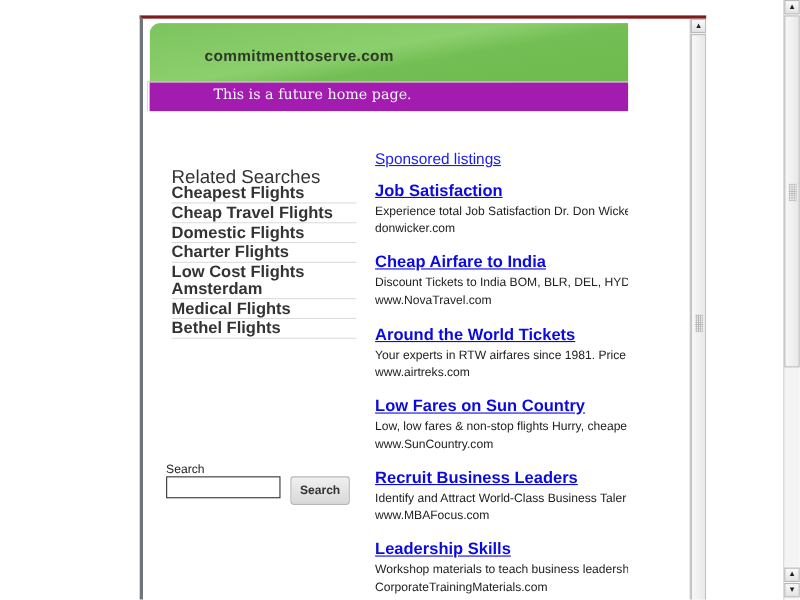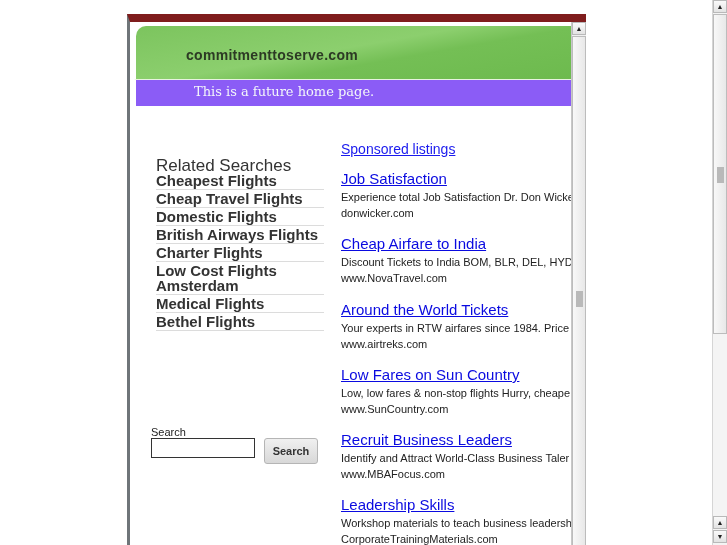--- a/index.html
+++ b/index.html
@@ -1,40 +1,40 @@
 <!DOCTYPE html>
 <html><head>
 <meta charset="utf-8">
 <style>
   html, body { margin:0; padding:0; }
   body {
     width:727px; height:545px; position:relative; overflow:hidden;
     background:#ffffff; font-family:"Liberation Sans", sans-serif;
   }
   .frame {
-    position:absolute; left:127px; top:14px; width:459px; height:531px;
+    position:absolute; left:127px; top:14px; width:515px; height:531px;
     background:#ffffff; overflow:hidden;
-    border-left:3px solid #6f7579; border-top:8px solid #7f1d1d;
+    border-left:3px solid #6f7579; border-top:3px solid #7f1d1d;
     box-sizing:border-box;
   }
   .page { position:absolute; left:0; top:0; width:441px; height:531px; overflow:hidden; background:#fff; }
   .header-green {
     position:absolute; left:4px; top:2px; width:440px; height:56px;
     border-radius:12px 0 0 0;
     background:linear-gradient(170deg, #7cc45e 0%, #8ccf6e 45%, #74bf55 60%, #6dba4e 100%);
     border-top:2px solid #ffffff; border-left:2px solid #ffffff;
     box-sizing:border-box;
   }
   .site-title {
     position:absolute; left:50px; top:21px;
     font-size:14px; font-weight:bold; color:#2c3a24; letter-spacing:0.3px;
   }
   .header-blue {
     position:absolute; left:4px; top:57px; width:440px; height:27px;
-    background:#8b5cf6; border-top:1px solid #e8f2e0; border-left:2px solid #fff;
+    background:#a21caf; border-top:1px solid #e8f2e0; border-left:2px solid #fff;
     box-sizing:border-box;
   }
   .tagline {
     position:absolute; left:58px; top:4px;
     font-family:"DejaVu Serif", serif; font-size:13px; color:#f3f6fa;
   }
   .related-title { position:absolute; left:26px; top:134px; font-size:17px; color:#333; }
   .related-list { position:absolute; left:26px; top:150px; width:168px; list-style:none; margin:0; padding:0; }
   .related-list li {
     font-size:15px; font-weight:bold; color:#333; line-height:15px;
@@ -50,21 +50,21 @@
     position:absolute; left:134px; top:416px; width:54px; height:26px;
     border:1px solid #b5b5b5; border-radius:3px; box-sizing:border-box;
     background:linear-gradient(#f0f0f0,#d8d8d8);
     font-size:11px; font-weight:bold; color:#333; font-family:"Liberation Sans", sans-serif;
   }
   .sponsored-link {
     position:absolute; left:211px; top:119px; font-size:14px; color:#1a1aee; text-decoration:underline;
   }
   .ads { position:absolute; left:211px; top:147px; width:240px; }
   .ad { height:65.3px; white-space:nowrap; }
-  .ad-title { font-size:15px; font-weight:normal; color:#0a0ae0; text-decoration:underline; display:block; line-height:20px; }
+  .ad-title { font-size:15px; font-weight:bold; color:#0a0ae0; text-decoration:underline; display:block; line-height:20px; }
   .ad-desc, .ad-url { font-size:11px; color:#222; display:block; line-height:16px; }
   .inner-scroll {
     position:absolute; right:0; top:0; width:15px; height:531px;
     background:#f0f0f0; border-left:1px solid #c8c8c8; box-sizing:border-box;
   }
   .sb-btn {
     width:14px; height:13px; background:linear-gradient(#fafafa,#e3e3e3);
     border:1px solid #b9b9b9; box-sizing:border-box; font-size:7px; text-align:center; line-height:11px; color:#222;
   }
   .inner-thumb {
@@ -92,21 +92,20 @@
     </div>
     <div class="header-blue">
       <div class="tagline">This is a future home page.</div>
     </div>
 
     <div class="related-title">Related Searches</div>
     <ul class="related-list">
       <li><a>Cheapest Flights</a></li>
       <li><a>Cheap Travel Flights</a></li>
       <li><a>Domestic Flights</a></li>
-      <li><a>British Airways Flights</a></li>
       <li><a>Charter Flights</a></li>
       <li><a>Low Cost Flights Amsterdam</a></li>
       <li><a>Medical Flights</a></li>
       <li><a>Bethel Flights</a></li>
     </ul>
 
     <div class="search-label">Search</div>
     <input class="search-input" type="text" value="" style="">
     <button class="search-btn">Search</button>
 
@@ -117,21 +116,21 @@
         <span class="ad-desc">Experience total Job Satisfaction Dr. Don Wicke</span>
         <span class="ad-url">donwicker.com</span>
       </div>
       <div class="ad">
         <a class="ad-title">Cheap Airfare to India</a>
         <span class="ad-desc">Discount Tickets to India BOM, BLR, DEL, HYD</span>
         <span class="ad-url">www.NovaTravel.com</span>
       </div>
       <div class="ad">
         <a class="ad-title">Around the World Tickets</a>
-        <span class="ad-desc">Your experts in RTW airfares since 1984. Price</span>
+        <span class="ad-desc">Your experts in RTW airfares since 1981. Price</span>
         <span class="ad-url">www.airtreks.com</span>
       </div>
       <div class="ad">
         <a class="ad-title">Low Fares on Sun Country</a>
         <span class="ad-desc">Low, low fares &amp; non-stop flights Hurry, cheape</span>
         <span class="ad-url">www.SunCountry.com</span>
       </div>
       <div class="ad">
         <a class="ad-title">Recruit Business Leaders</a>
         <span class="ad-desc">Identify and Attract World-Class Business Taler</span>

